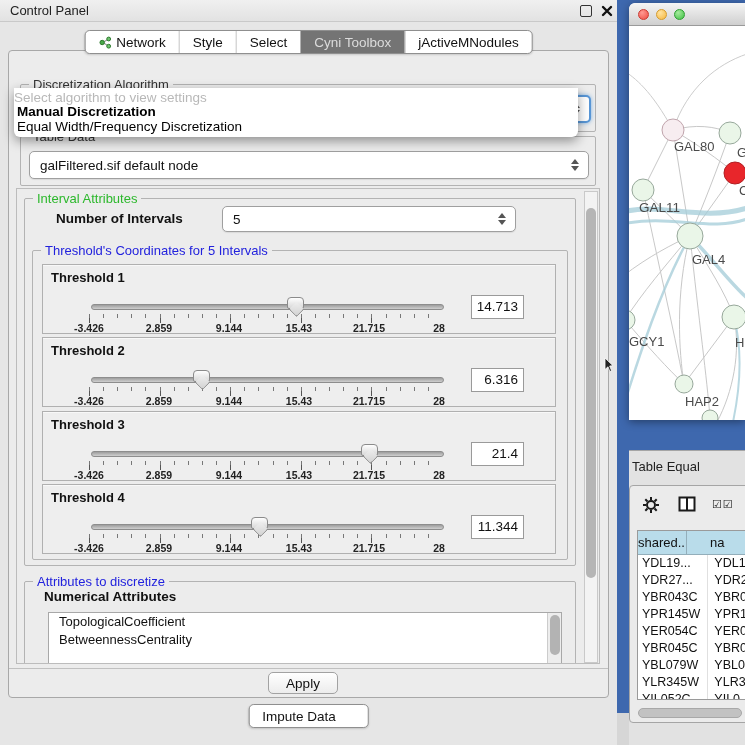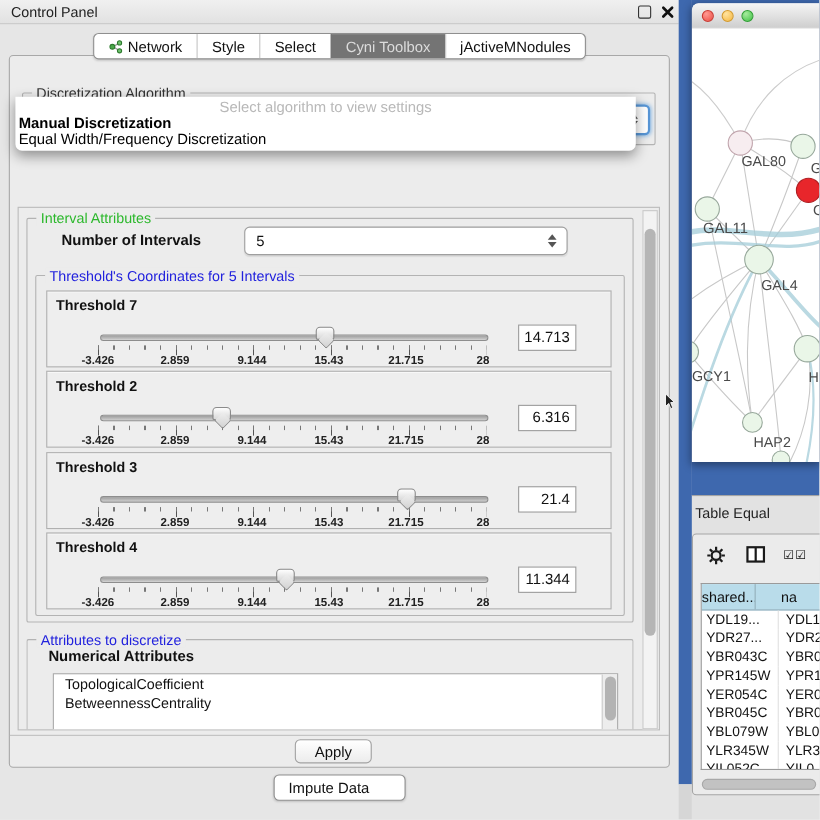--- a/index.html
+++ b/index.html
@@ -39,21 +39,21 @@
   .combo .ctxt { position:absolute; left:10px; top:50%; transform:translateY(-50%); white-space:nowrap; }
   .spin { position:absolute; right:9px; top:50%; transform:translateY(-50%);
     display:flex; flex-direction:column; gap:2px; }
   .spin .u { width:0; height:0; border-left:4px solid transparent; border-right:4px solid transparent; border-bottom:5px solid #555; }
   .spin .d { width:0; height:0; border-left:4px solid transparent; border-right:4px solid transparent; border-top:5px solid #555; }
   .focusring { border:2px solid #5896d6; box-shadow:0 0 4px #7cb0e2; }
 
   
   #algo-popup { position:absolute; left:14px; top:88px; width:564px; height:49px; background:#fff;
     border-radius:0 0 6px 6px; box-shadow:0 4px 12px rgba(0,0,0,.4); z-index:6; font-size:13.5px; }
-  #algo-popup .prompt { text-align:center; color:#b8b8b8; padding-top:3px; height:16px; line-height:14px; }
+  #algo-popup .prompt { text-align:left; color:#b8b8b8; padding-top:3px; height:16px; line-height:14px; }
   #algo-popup .opt { padding-left:3px; height:15px; line-height:15px; color:#000; white-space:nowrap; }
   #algo-popup .opt.b { font-weight:bold; }
 
   
   .viewport { position:absolute; left:16px; top:188px; width:584px; height:476px;
     border:1px solid #bcbcbc; background:#ececec; }
   .vscroll { position:absolute; left:584px; top:191px; width:14px; height:472px;
     background:#f3f3f3; border:1px solid #c9c9c9; z-index:3; }
   .vscroll .thumb { position:absolute; left:1px; top:16px; width:10px; height:370px;
     background:#b5b5b5; border-radius:5px; }
@@ -176,20 +176,30 @@
           </span>
       </div>
     </div>
 
     <div id="algo-popup">
       <div class="prompt">Select algorithm to view settings</div>
       <div class="opt b">Manual Discretization</div>
       <div class="opt">Equal Width/Frequency Discretization</div>
     </div>
 
+    <div class="groupbox" style="left:20px; top:136px; width:576px; height:50px;">
+      <span class="tb-label" style="left:8px; top:-8px; color:#333; z-index:1;">Table Data</span>
+      <div class="combo" style="left:8px; top:14px; width:560px; height:28px;">
+        <span class="ctxt">galFiltered.sif default node</span>
+        <span class="spin">
+            <span class="u"></span>
+            <span class="d"></span>
+          </span>
+      </div>
+    </div>
 
     <div class="viewport"></div>
     <div class="vscroll">
       <div class="thumb"></div>
     </div>
 
     <div class="groupbox" style="left:24px; top:198px; width:552px; height:368px;">
       <span class="tb-label" style="left:8px; top:-8px; color:#2cb82c;">Interval Attributes</span>
     </div>
     <div class="abs" style="left:56px; top:206px; width:170px; height:26px; line-height:26px; font-weight:bold; font-size:13.5px;">Number of Intervals</div>
@@ -199,21 +209,21 @@
           <span class="u"></span>
           <span class="d"></span>
         </span>
     </div>
 
     <div class="groupbox" style="left:32px; top:250px; width:536px; height:310px;">
       <span class="tb-label" style="left:8px; top:-8px; color:#2222dd;">Threshold's Coordinates for 5 Intervals</span>
     </div>
 
     <div class="thr-box" style="top:264px;">
-      <span class="thr-title">Threshold 7</span>
+      <span class="thr-title">Threshold 1</span>
       <div class="track">
         <div class="handle" style="left: calc(58.1% - 9px);"></div>
       </div>
       <div class="ticks-major"></div>
       <div class="ticks-minor"></div>
       <span class="scale-lbl" style="left:24px;">-3.426</span>
       <span class="scale-lbl" style="left:94px;">2.859</span>
       <span class="scale-lbl" style="left:164px;">9.144</span>
       <span class="scale-lbl" style="left:234px;">15.43</span>
       <span class="scale-lbl" style="left:304px;">21.715</span>

